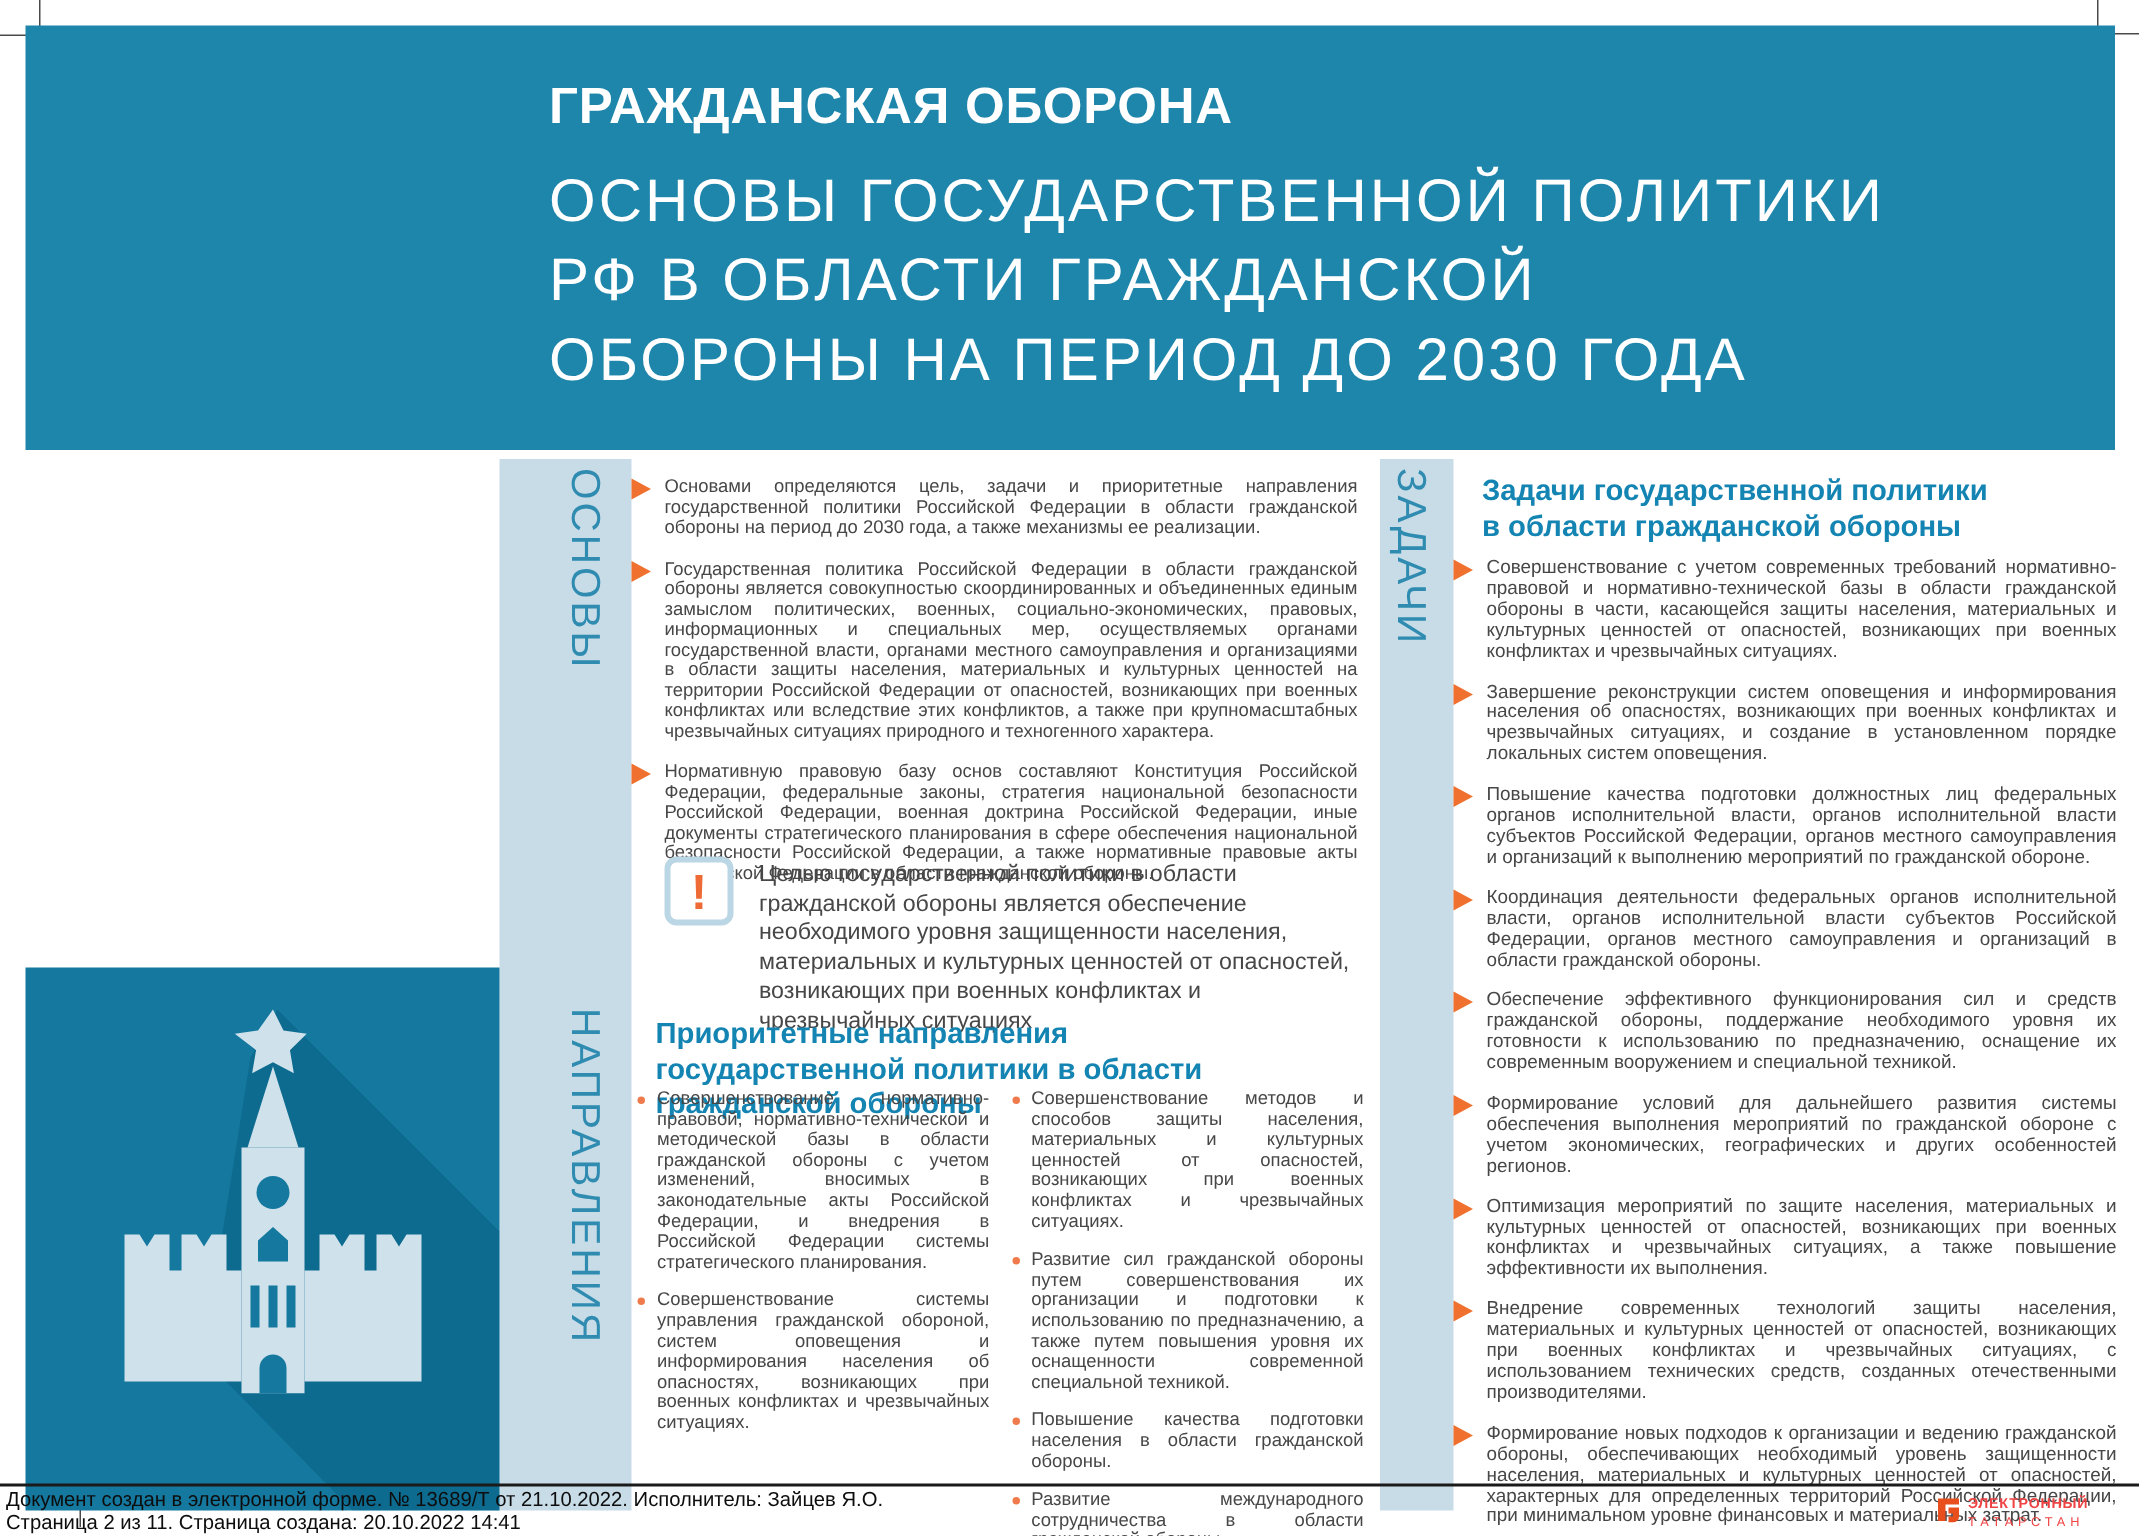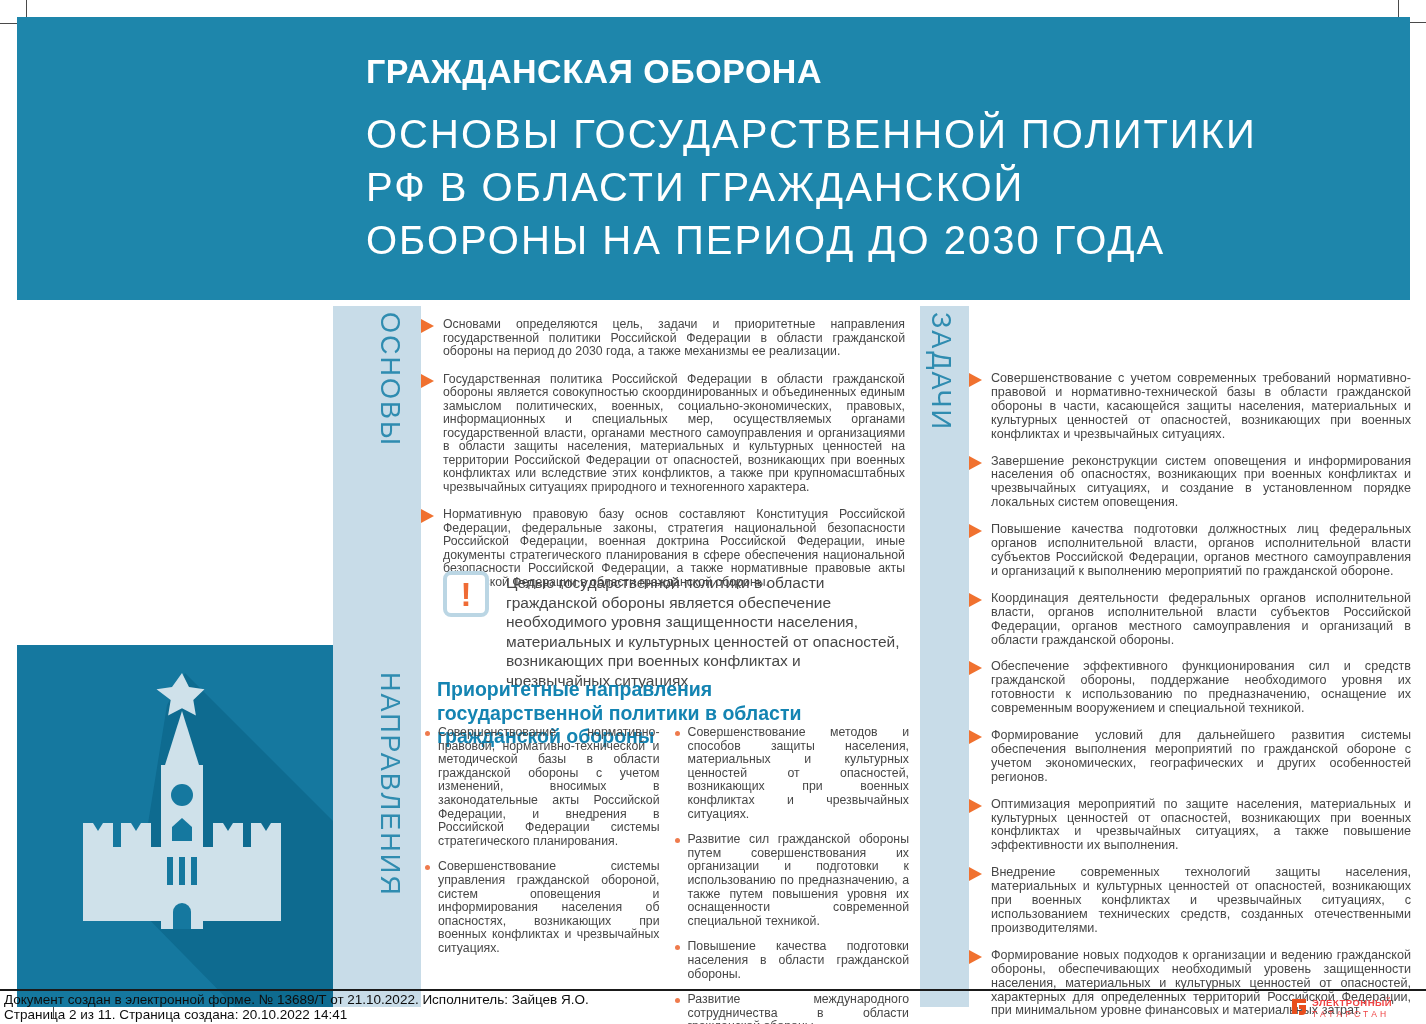--- a/index.html
+++ b/index.html
@@ -162,20 +162,24 @@
         <span class="dot"></span>
         <p>Повышение качества подготовки населения в области гражданской обороны.</p>
       </li>
         <li>
         <span class="dot"></span>
         <p>Развитие международного сотрудничества в области гражданской обороны.</p>
       </li>
       </ul>
   </div>
 
+  <h2 class="tasks-head">
+    <div>Задачи государственной политики</div>
+    <div>в области гражданской обороны</div>
+  </h2>
   <ul class="blist tasks-list">
 
   <li>
       <span class="arr"></span>
       <p>Совершенствование с учетом современных требований нормативно-правовой и нормативно-технической базы в области гражданской обороны в части, касающейся защиты населения, материальных и культурных ценностей от опасностей, возникающих при военных конфликтах и чрезвычайных ситуациях.</p>
     </li>
       <li>
       <span class="arr"></span>
       <p>Завершение реконструкции систем оповещения и информирования населения об опасностях, возникающих при военных конфликтах и чрезвычайных ситуациях, и создание в установленном порядке локальных систем оповещения.</p>
     </li>

